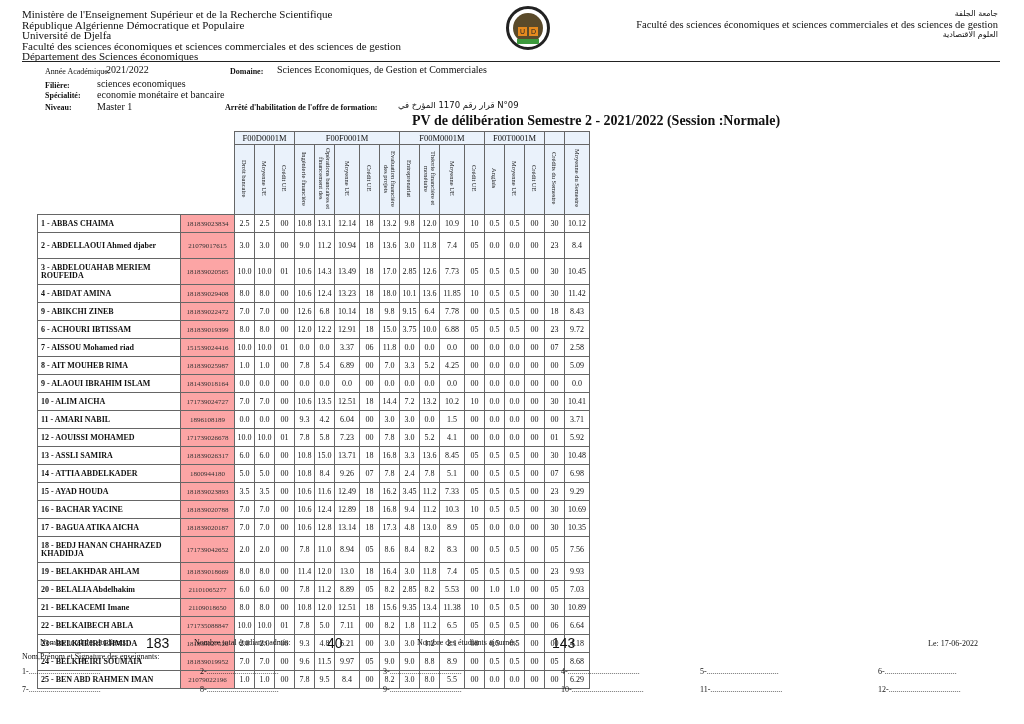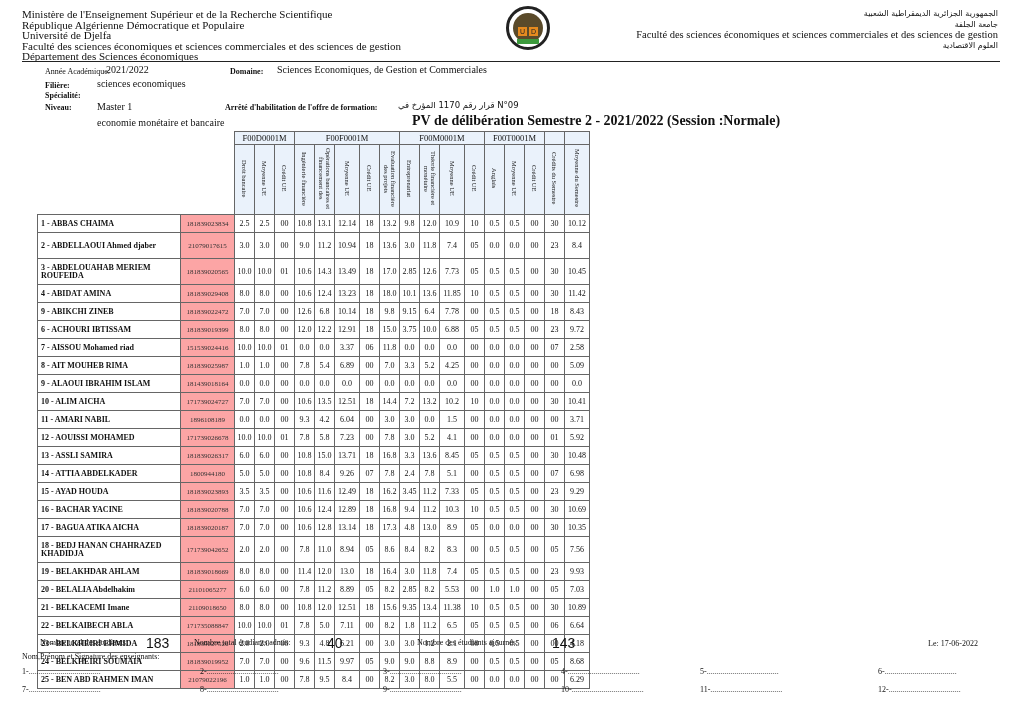--- a/index.html
+++ b/index.html
@@ -45,35 +45,34 @@
 </div>
 
 <div class="logo">
   <div class="inner"></div>
   <div class="u">U</div>
   <div class="d">D</div>
   <div class="g"></div>
 </div>
 
 <div class="hdr-right">
-  <div class="ar">الجمهورية الجزائرية الديمقراطية الشعبية</div>
   <div class="ar">جامعة الجلفة</div>
   <div>Faculté des sciences économiques et sciences commerciales et des sciences de gestion</div>
   <div class="ar">العلوم الاقتصادية</div>
 </div>
 <div class="hdr-rule"></div>
 
 <div class="meta" style="left:45px;top:66px;"><span class="lbl">Année Académique:</span></div>
 <div class="meta" style="left:106px;top:64px;"><span class="val">2021/2022</span></div>
 <div class="meta" style="left:230px;top:66px;"><span class="lbl" style="font-weight:bold">Domaine:</span></div>
 <div class="meta" style="left:277px;top:64px;"><span class="val">Sciences Economiques, de Gestion et Commerciales</span></div>
 <div class="meta" style="left:45px;top:80px;"><span class="lbl" style="font-weight:bold">Filière:</span></div>
 <div class="meta" style="left:97px;top:78px;"><span class="val">sciences economiques</span></div>
 <div class="meta" style="left:45px;top:90px;"><span class="lbl" style="font-weight:bold">Spécialité:</span></div>
-<div class="meta" style="left:97px;top:89px;margin-top:28px;"><span class="val">economie monétaire et bancaire</span></div>
+<div class="meta" style="left:97px;top:89px;"><span class="val">economie monétaire et bancaire</span></div>
 <div class="meta" style="left:45px;top:102px;"><span class="lbl" style="font-weight:bold">Niveau:</span></div>
 <div class="meta" style="left:97px;top:101px;"><span class="val">Master 1</span></div>
 <div class="meta" style="left:225px;top:102px;"><span class="lbl" style="font-weight:bold">Arrêté d'habilitation de l'offre de formation:</span></div>
 <div class="meta" style="left:398px;top:100px;"><span class="val" style="font-family:'DejaVu Sans',sans-serif;font-size:8.5px">قرار رقم 1170 المؤرخ في N°09</span></div>
 
 <div class="title">PV de délibération Semestre 2  -  2021/2022 (Session :Normale)</div>
 
 <table class="pv">
   <thead>
     <tr id="grp-row">

